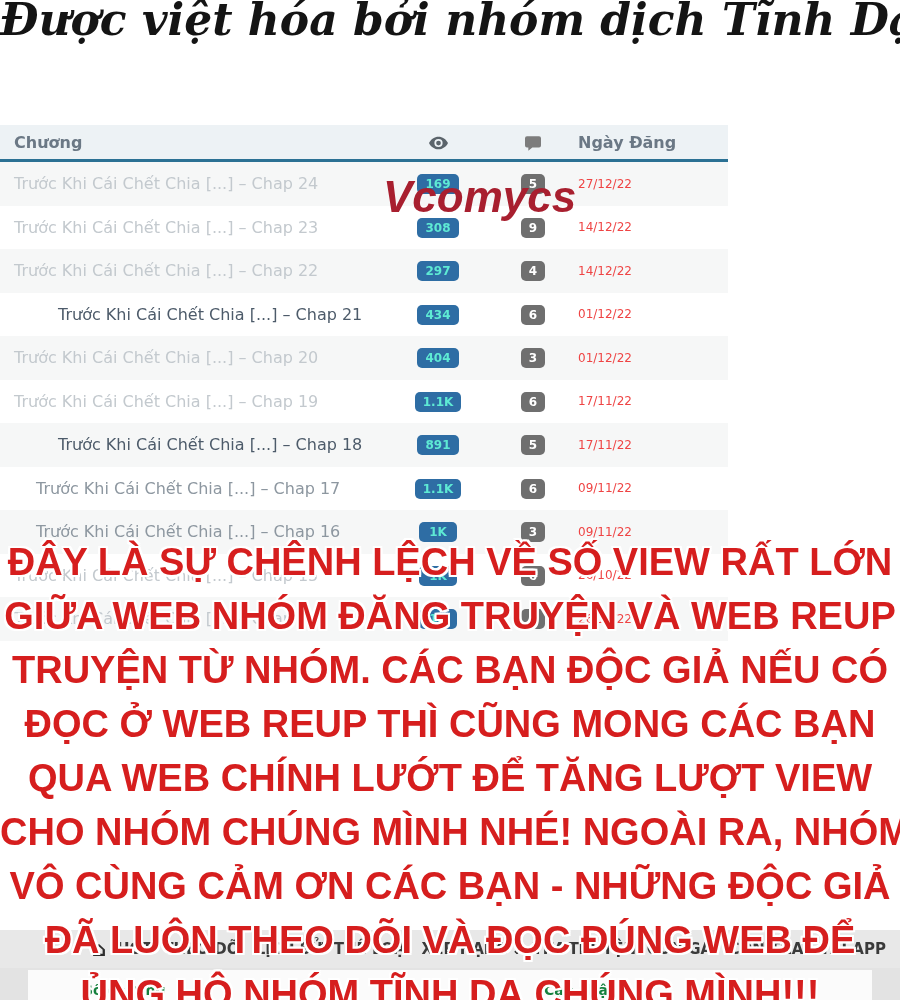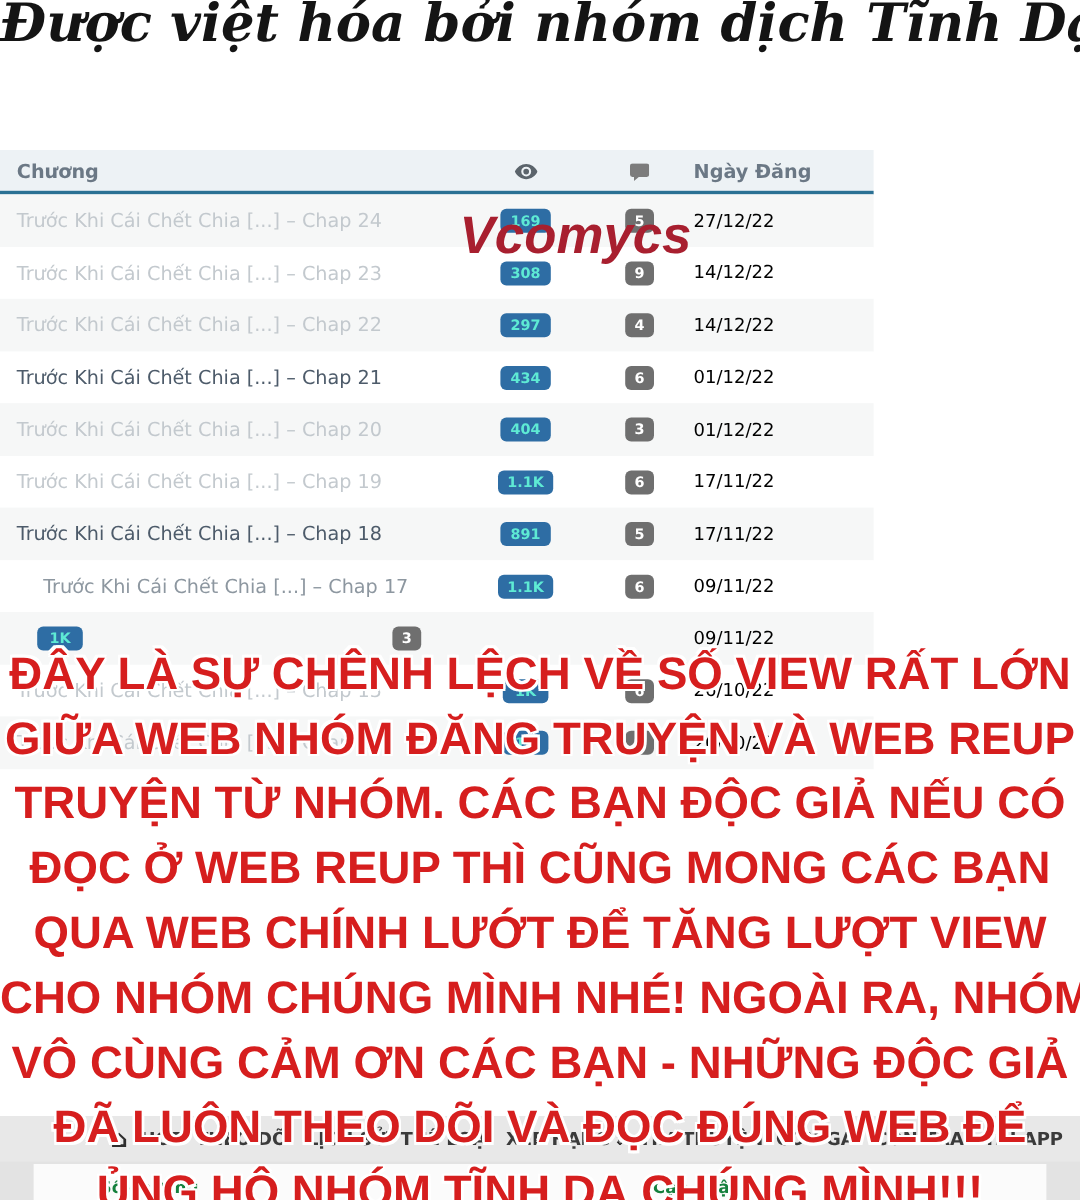--- a/index.html
+++ b/index.html
@@ -25,24 +25,24 @@
   }
   .col-title{flex:1;padding-left:14px;font-size:16px;font-weight:600;color:#6b7885;}
   .col-views{width:100px;text-align:center;}
   .col-comments{width:90px;text-align:center;}
   .col-date{width:150px;font-size:16px;font-weight:600;color:#6b7885;}
   .row{display:flex;align-items:center;height:43.5px;background:#ffffff;justify-content:space-between;}
   .row.stripe{background:#f6f7f7;}
   .c-title{flex:1;padding-left:14px;font-size:16px;white-space:nowrap;overflow:hidden;}
   .tone-light{color:#c3c9ce;}
   .tone-medium{color:#8d97a0;padding-left:36px;}
-  .tone-dark{color:#4d5b6a;}
+  .tone-dark{color:#4d5b6a;margin-left:44px;}
   .c-views{width:100px;text-align:center;}
   .c-comments{width:90px;text-align:center;}
-  .c-date{width:150px;font-size:15px;color:#000000;}
+  .c-date{width:150px;font-size:12px;color:#ef4444;}
   .badge-views{
     display:inline-block;min-width:22px;padding:4px 8px;border-radius:5px;
     background:#2e6da4;color:#5eead4;font-size:12px;font-weight:700;line-height:1;
   }
   .badge-comments{
     display:inline-block;min-width:10px;padding:4px 7px;border-radius:5px;
     background:#6f6f6f;color:#fff;font-size:12px;font-weight:700;line-height:1;
   }
   .icon-eye svg,.icon-comment svg{vertical-align:middle;}
   
@@ -149,20 +149,21 @@
         <div class="c-comments"><span class="badge-comments">5</span></div>
         <div class="c-date">17/11/22</div>
       </div>
       <div class="row">
         <div class="c-title tone-medium">Trước Khi Cái Chết Chia [...] – Chap 17</div>
         <div class="c-views"><span class="badge-views">1.1K</span></div>
         <div class="c-comments"><span class="badge-comments">6</span></div>
         <div class="c-date">09/11/22</div>
       </div>
       <div class="row stripe">
+        <div class="c-title tone-medium">Trước Khi Cái Chết Chia [...] – Chap 16</div>
         <div class="c-views"><span class="badge-views">1K</span></div>
         <div class="c-comments"><span class="badge-comments">3</span></div>
         <div class="c-date">09/11/22</div>
       </div>
       <div class="row">
         <div class="c-title tone-light">Trước Khi Cái Chết Chia [...] – Chap 15</div>
         <div class="c-views"><span class="badge-views">1K</span></div>
         <div class="c-comments"><span class="badge-comments">6</span></div>
         <div class="c-date">26/10/22</div>
       </div>

